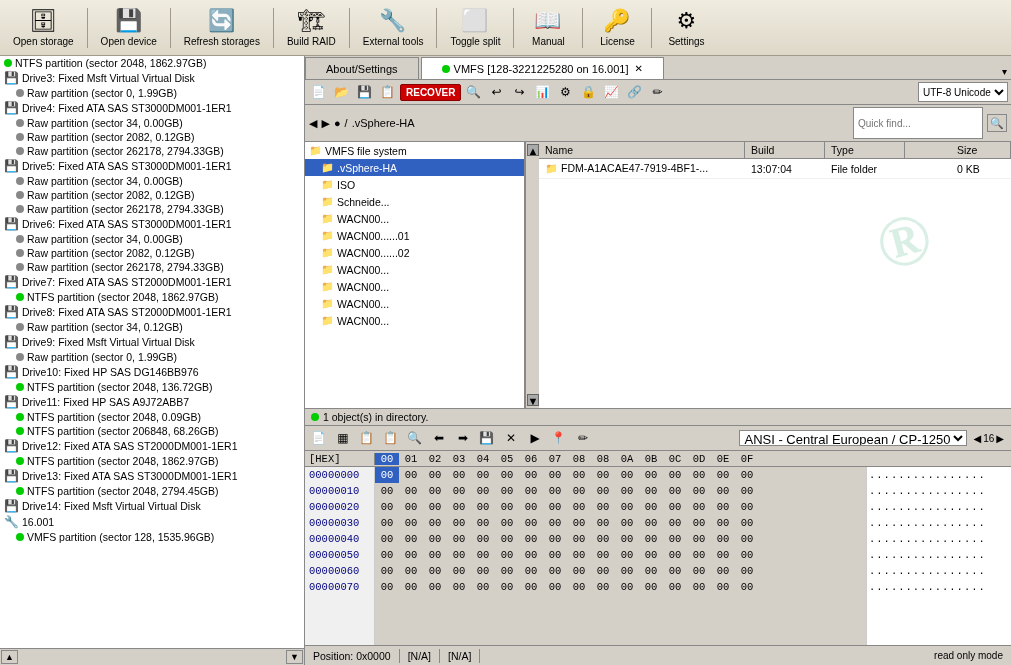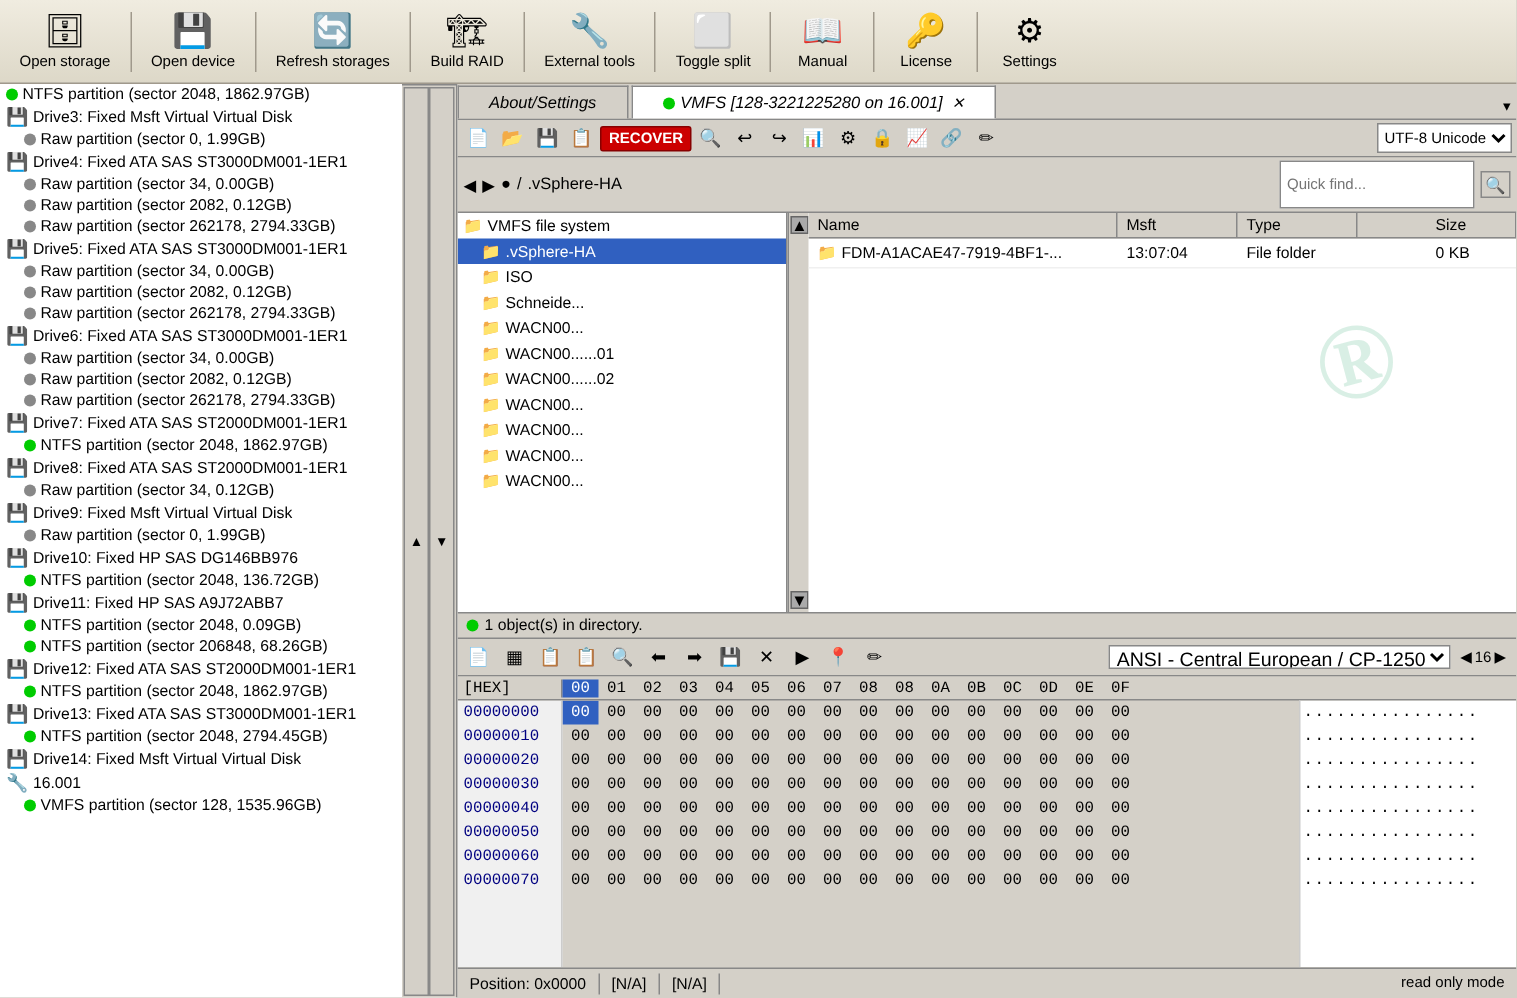--- a/index.html
+++ b/index.html
@@ -36,21 +36,21 @@
       display: flex;
       height: calc(665px - 56px);
     }
     
     
     .left-panel {
       width: 305px;
       background: #fff;
       border-right: 1px solid #888;
       display: flex;
-      flex-direction: row;
+      flex-direction: column;
       overflow: hidden;
     }
     .left-panel-content {
       flex: 1;
       overflow-y: auto;
       overflow-x: hidden;
       font-size: 10.5px;
     }
     .tree-item {
       display: flex;
@@ -101,21 +101,20 @@
       display: flex;
       align-items: center;
       padding: 2px 20px;
       border: 1px solid #888;
       border-bottom: none;
       background: #d4d0c8;
       cursor: pointer;
       font-size: 11px;
       height: 22px;
       margin-right: 2px;
-      font-style: italic;
     }
     .tab.active { background: #fff; }
     .tab-close { margin-left: 6px; font-size: 10px; cursor: pointer; }
     .tab-dot { display: inline-block; width: 8px; height: 8px; border-radius: 50%; background: #00cc00; margin-right: 4px; }
     .tab-arrow { margin-left: auto; padding: 2px 4px; cursor: pointer; font-size: 10px; }
     
     
     .file-toolbar {
       display: flex;
       align-items: center;
@@ -610,21 +609,21 @@
 
         <div style="width:14px; background:#d4d0c8; border-left:1px solid #888; display:flex; flex-direction:column; align-items:center;">
           <div style="width:12px; height:12px; background:#aaa; border:1px solid #666; margin-top:2px; cursor:pointer;">▲</div>
           <div style="flex:1;"></div>
           <div style="width:12px; height:12px; background:#aaa; border:1px solid #666; margin-bottom:2px; cursor:pointer;">▼</div>
         </div>
 
         <div class="file-list">
           <div class="file-list-header">
             <div class="file-list-col col-name">Name</div>
-            <div class="file-list-col col-date">Msft</div>
+            <div class="file-list-col col-date">Build</div>
             <div class="file-list-col col-type">Type</div>
             <div class="file-list-col col-size">Size</div>
           </div>
           <div id="file-list-rows">
           <div class="file-row">
     <div class="file-cell col-name">📁 FDM-A1ACAE47-7919-4BF1-...</div>
     <div class="file-cell col-date">13:07:04</div>
     <div class="file-cell col-type">File folder</div>
     <div class="file-cell col-size">0 KB</div>
   </div>

